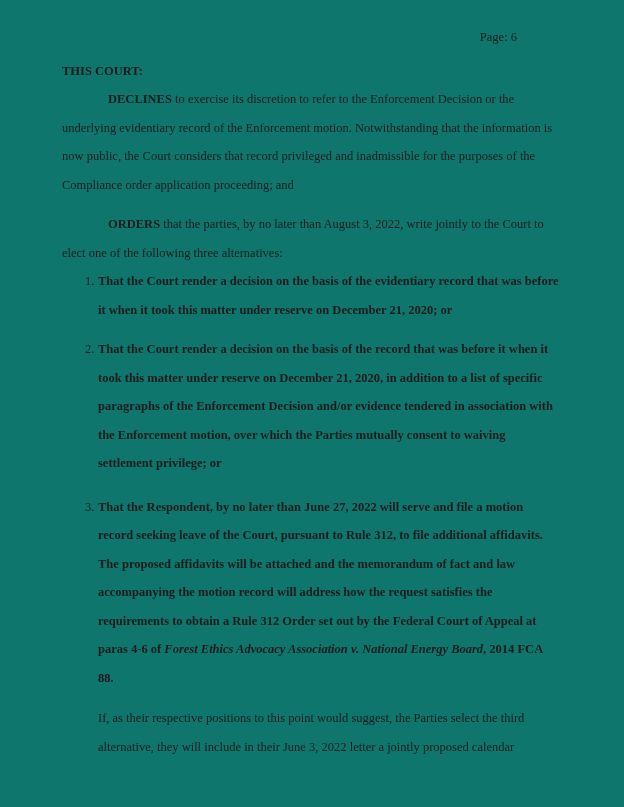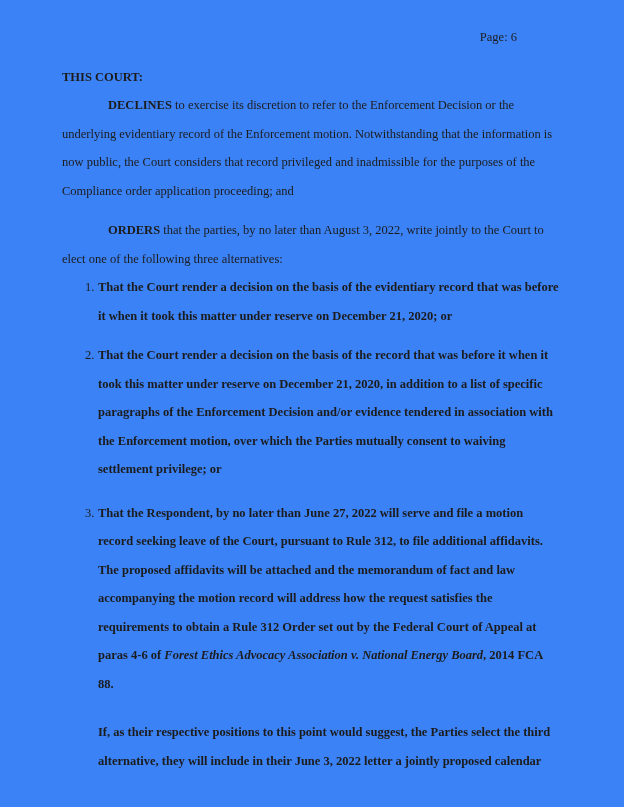--- a/index.html
+++ b/index.html
@@ -2,51 +2,50 @@
 <html><head>
 <meta charset="utf-8">
 <style>
   * { margin: 0; padding: 0; box-sizing: border-box; }
   html, body { background: #ffffff; }
   .page {
     position: relative;
     width: 624px;
     height: 807px;
     margin: 0 auto;
-    background: #3b82f6;
+    background: #0f766e;
     color: #1c1c1c;
     font-family: "Liberation Serif", "DejaVu Serif", serif;
     font-size: 12.5px;
     line-height: 28.5px;
     padding: 23px 64px 0 62px;
     overflow: hidden;
   }
   .page-number {
     text-align: right;
     padding-right: 43px;
     white-space: nowrap;
   }
   .heading {
     font-weight: bold;
-    margin-top: 11px;
+    margin-top: 5px;
   }
   .para { text-indent: 46px; }
   .para-orders { margin-top: 11px; }
   .lead { font-weight: bold; margin-top: 37px; }
   .list { margin-left: 23px; }
   .list-item { display: flex; }
   .list-item + .list-item { margin-top: 11px; }
   .list-item.item-3 { margin-top: 15px; }
   .list-item .num { flex: 0 0 13px; }
   .list-item .li-text { flex: 1 1 auto; font-weight: bold; }
   .italic { font-style: italic; }
   .closing {
     margin-left: 36px;
-    margin-top: 20px;
-    font-weight: bold;
+    margin-top: 12px;
   }
 </style>
 </head>
 <body>
 
 <div class="page">
 
   <div class="page-number">Page: 6</div>
 
   <div class="heading">THIS COURT:</div>

